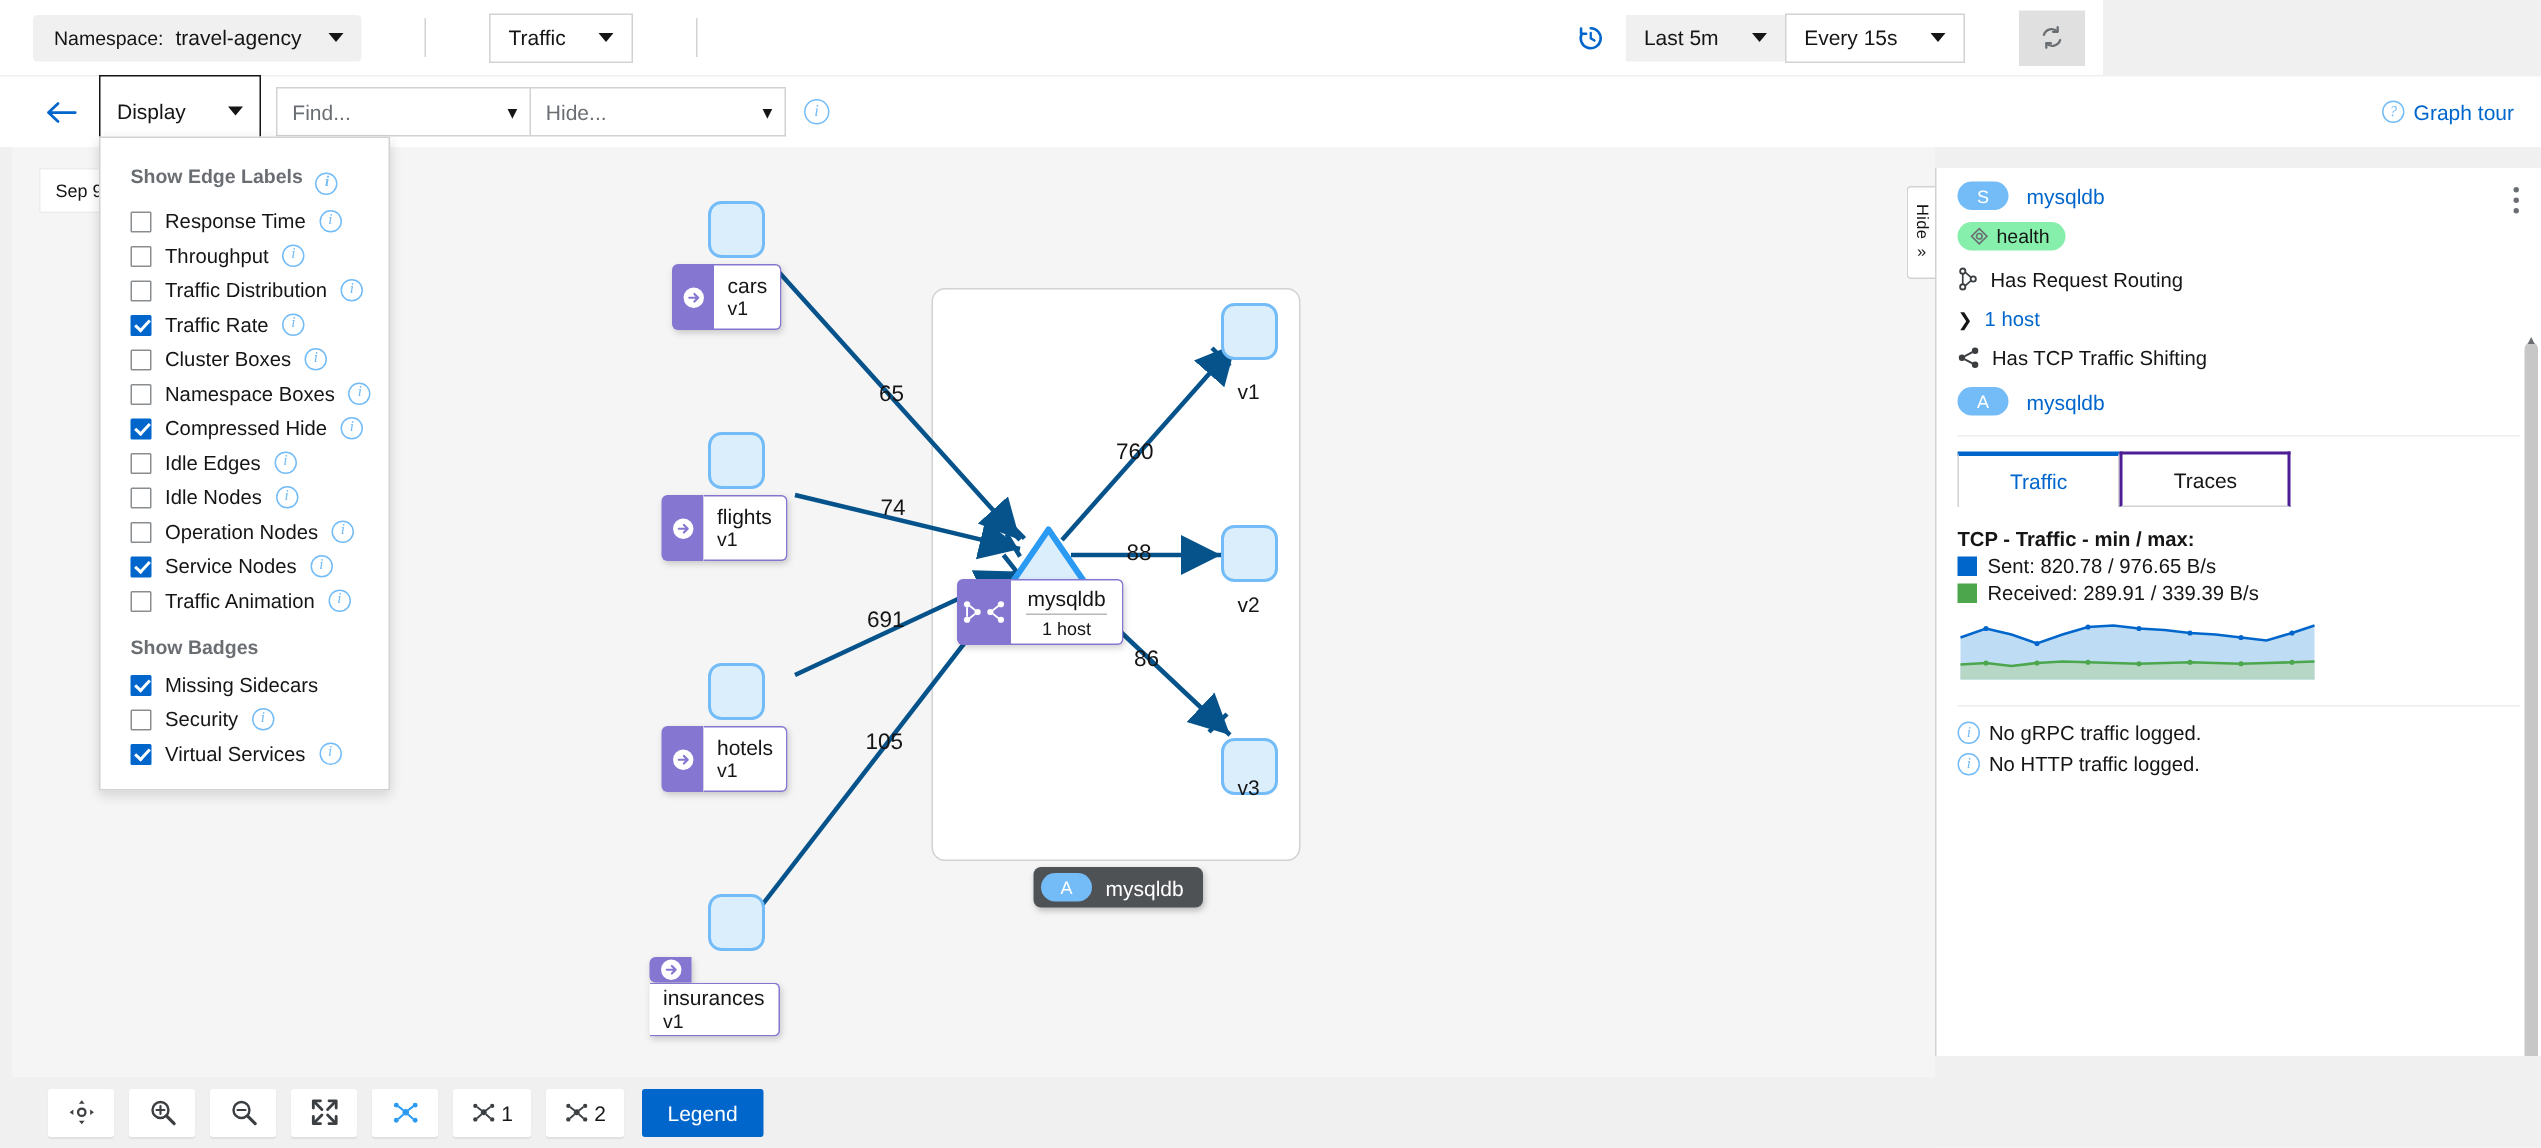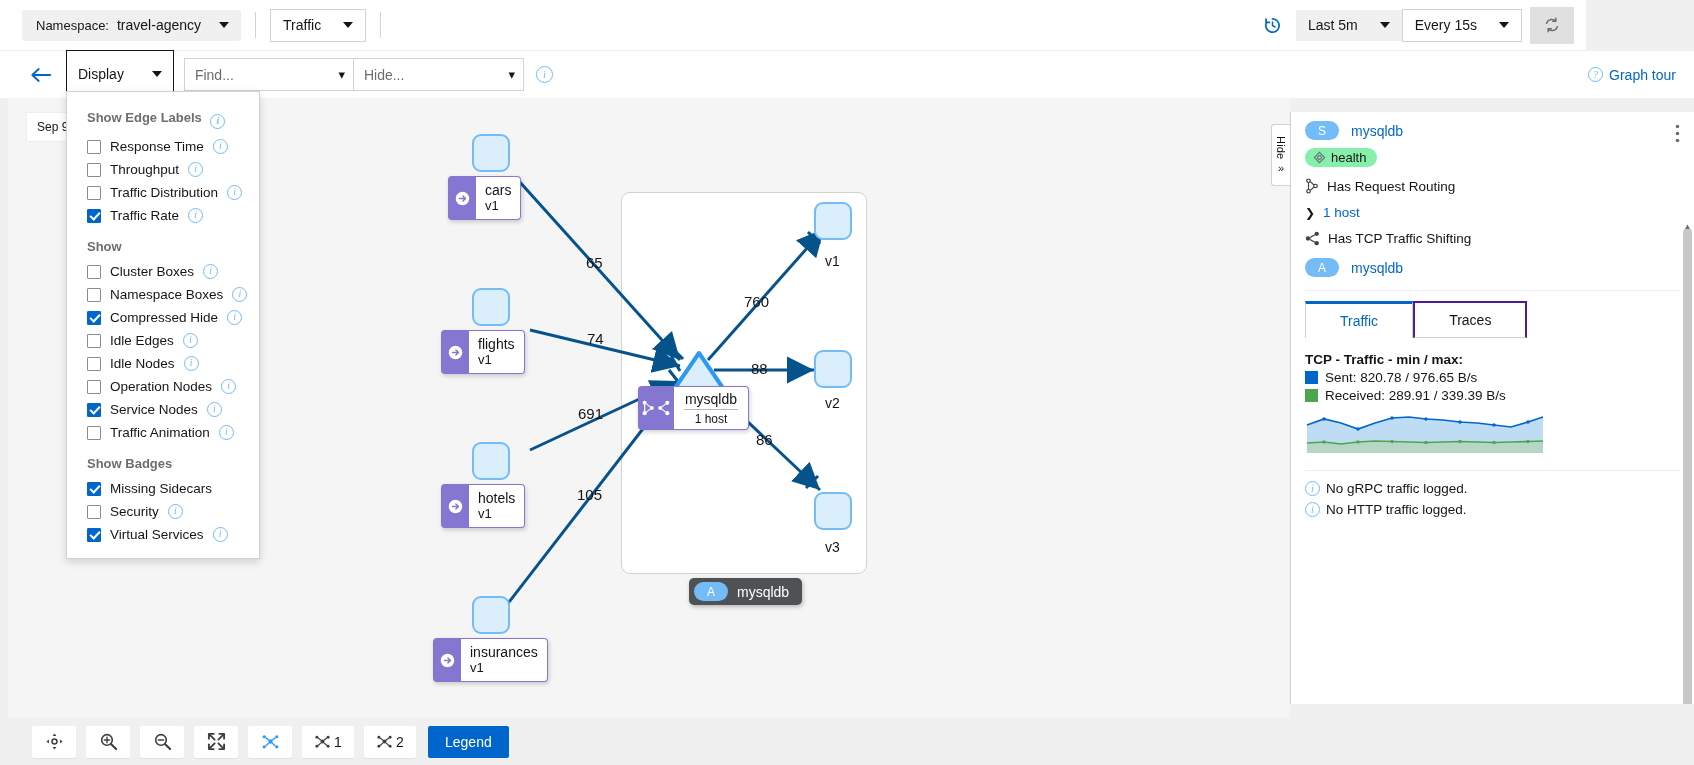--- a/index.html
+++ b/index.html
@@ -9,23 +9,24 @@
     overflow: hidden;
     background: #f5f5f5;
     font-family: "Liberation Sans", sans-serif;
     font-size: 13px;
     color: #151515;
   }
   .app { position: relative; width: 1694px; height: 765px; background: #f0f0f0; }
 
   
   .topbar {
-    position: absolute; left: 0; top: 0; width: 1586px; height: 51px;
+    position: absolute; left: 0; top: 0; width: 1402px; height: 51px;
     background: #ffffff; display: flex; align-items: center;
     border-bottom: 1px solid #ededed;
+    gap: 28px;
   }
   .left-rail { position:absolute; left:0; top:0; width:8px; height:765px; background:#f0f0f0; }
   .ns-group {
     display: flex; align-items: center; height: 31px; margin-left: 22px;
     background: #f0f0f0; border-radius: 3px; padding: 0 12px 0 14px; gap: 8px;
   }
   .ns-value { color: #151515; font-size: 14px; }
   .caret {
     width: 0; height: 0; border-left: 5px solid transparent; border-right: 5px solid transparent;
     border-top: 6px solid #151515; margin-left: 10px;
@@ -370,21 +371,21 @@
         <svg width="17" height="17" viewBox="0 0 20 20">
             <circle cx="10" cy="10" r="8" fill="#fff"></circle>
             <path d="M6.5 10h7M10.5 7l3 3-3 3" stroke="#8476d1" stroke-width="1.7" fill="none" stroke-linecap="round" stroke-linejoin="round"></path>
           </svg>
       </div>
       <div class="app-body">
         <span>hotels</span>
         <span class="sub">v1</span>
       </div>
     </div>
-    <div class="app-node" style="left:425px; top:540px;">
+    <div class="app-node" style="left:425px; top:540px;flex-direction:column;">
       <div class="app-badge">
         <svg width="17" height="17" viewBox="0 0 20 20">
             <circle cx="10" cy="10" r="8" fill="#fff"></circle>
             <path d="M6.5 10h7M10.5 7l3 3-3 3" stroke="#8476d1" stroke-width="1.7" fill="none" stroke-linecap="round" stroke-linejoin="round"></path>
           </svg>
       </div>
       <div class="app-body">
         <span>insurances</span>
         <span class="sub">v1</span>
       </div>
@@ -412,21 +413,21 @@
         <span class="divider"></span>
         <span class="sub">1 host</span>
       </div>
     </div>
 
     <div class="svc-square" style="left:806px; top:104px;"></div>
     <div class="vnode-label" style="left:817px; top:155px;">v1</div>
     <div class="svc-square" style="left:806px; top:252px;"></div>
     <div class="vnode-label" style="left:817px; top:297px;">v2</div>
     <div class="svc-square" style="left:806px; top:394px;"></div>
-    <div class="vnode-label" style="left:817px; top:441px;">v3</div>
+    <div class="vnode-label" style="left:817px; top:419px;">v3</div>
 
     <div class="edge-label" style="left:578px; top:156px;">65</div>
     <div class="edge-label" style="left:579px; top:232px;">74</div>
     <div class="edge-label" style="left:570px; top:307px;">691</div>
     <div class="edge-label" style="left:569px; top:388px;">105</div>
     <div class="edge-label" style="left:736px; top:195px;">760</div>
     <div class="edge-label" style="left:743px; top:262px;">88</div>
     <div class="edge-label" style="left:748px; top:333px;">86</div>
 
     <div class="sel-chip" style="left:681px; top:480px;">
@@ -642,23 +643,20 @@
         <span class="info-circ">i</span>
       </div>
       <div class="dd-item">
         <span class="cb on"></span>
         <span>Traffic Rate</span>
         <span class="info-circ">i</span>
       </div>
     </div>
 
     <div>
-      <div class="dd-group tight">
-        <span>Show</span>
-      </div>
       <div class="dd-item">
         <span class="cb"></span>
         <span>Cluster Boxes</span>
         <span class="info-circ">i</span>
       </div>
       <div class="dd-item">
         <span class="cb"></span>
         <span>Namespace Boxes</span>
         <span class="info-circ">i</span>
       </div>

